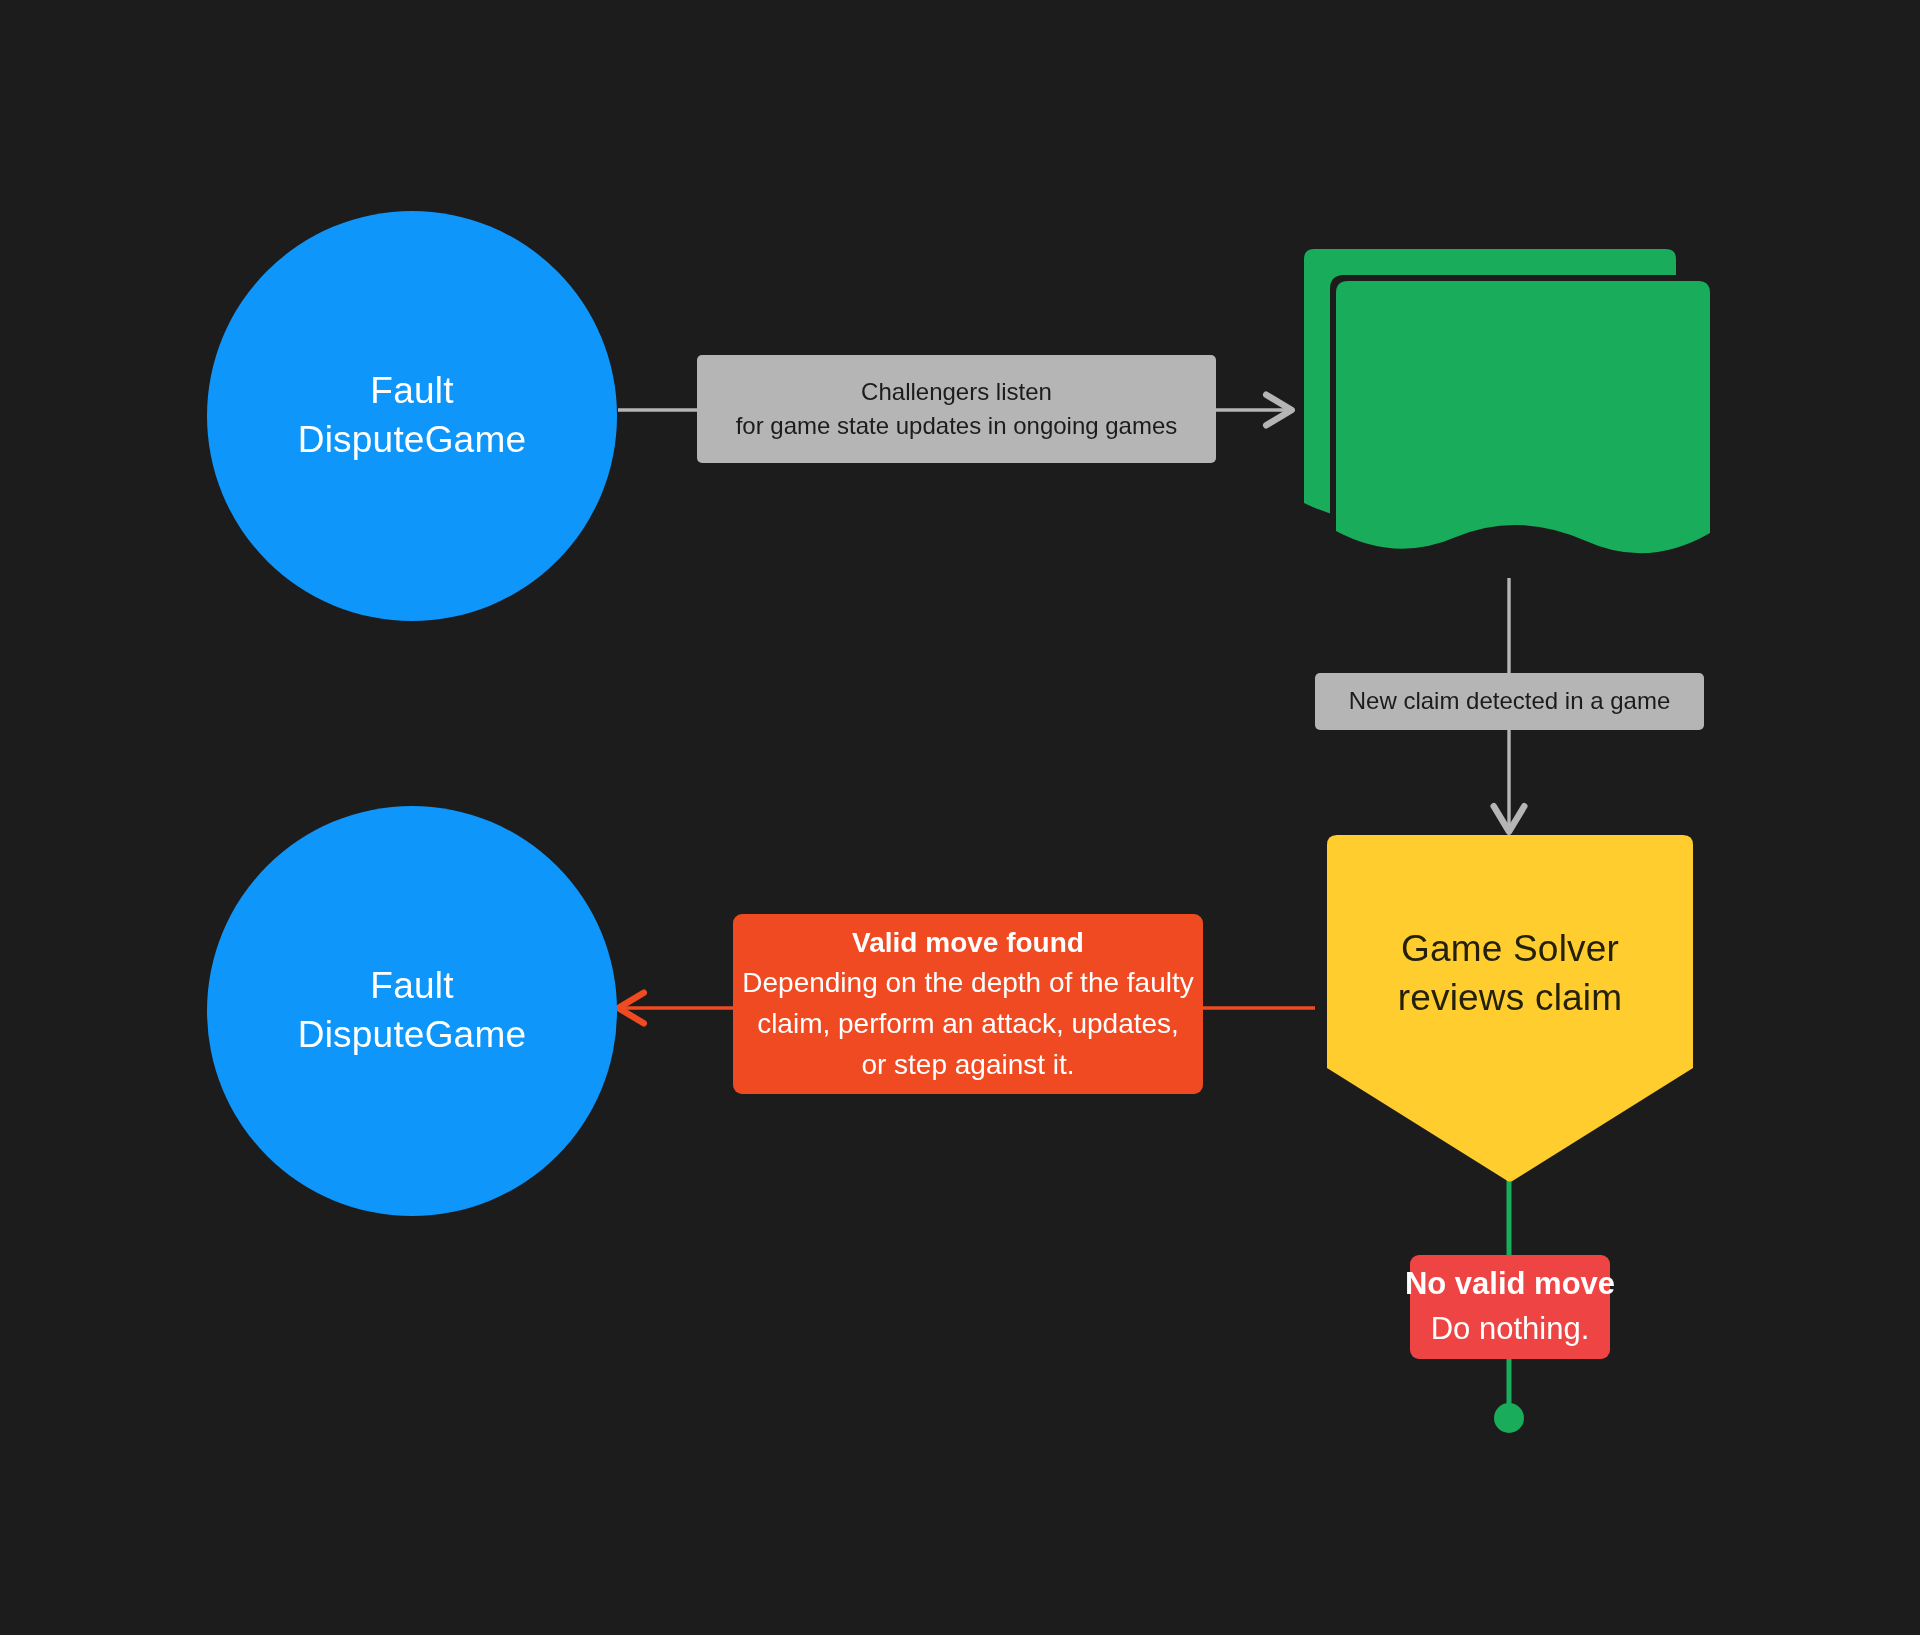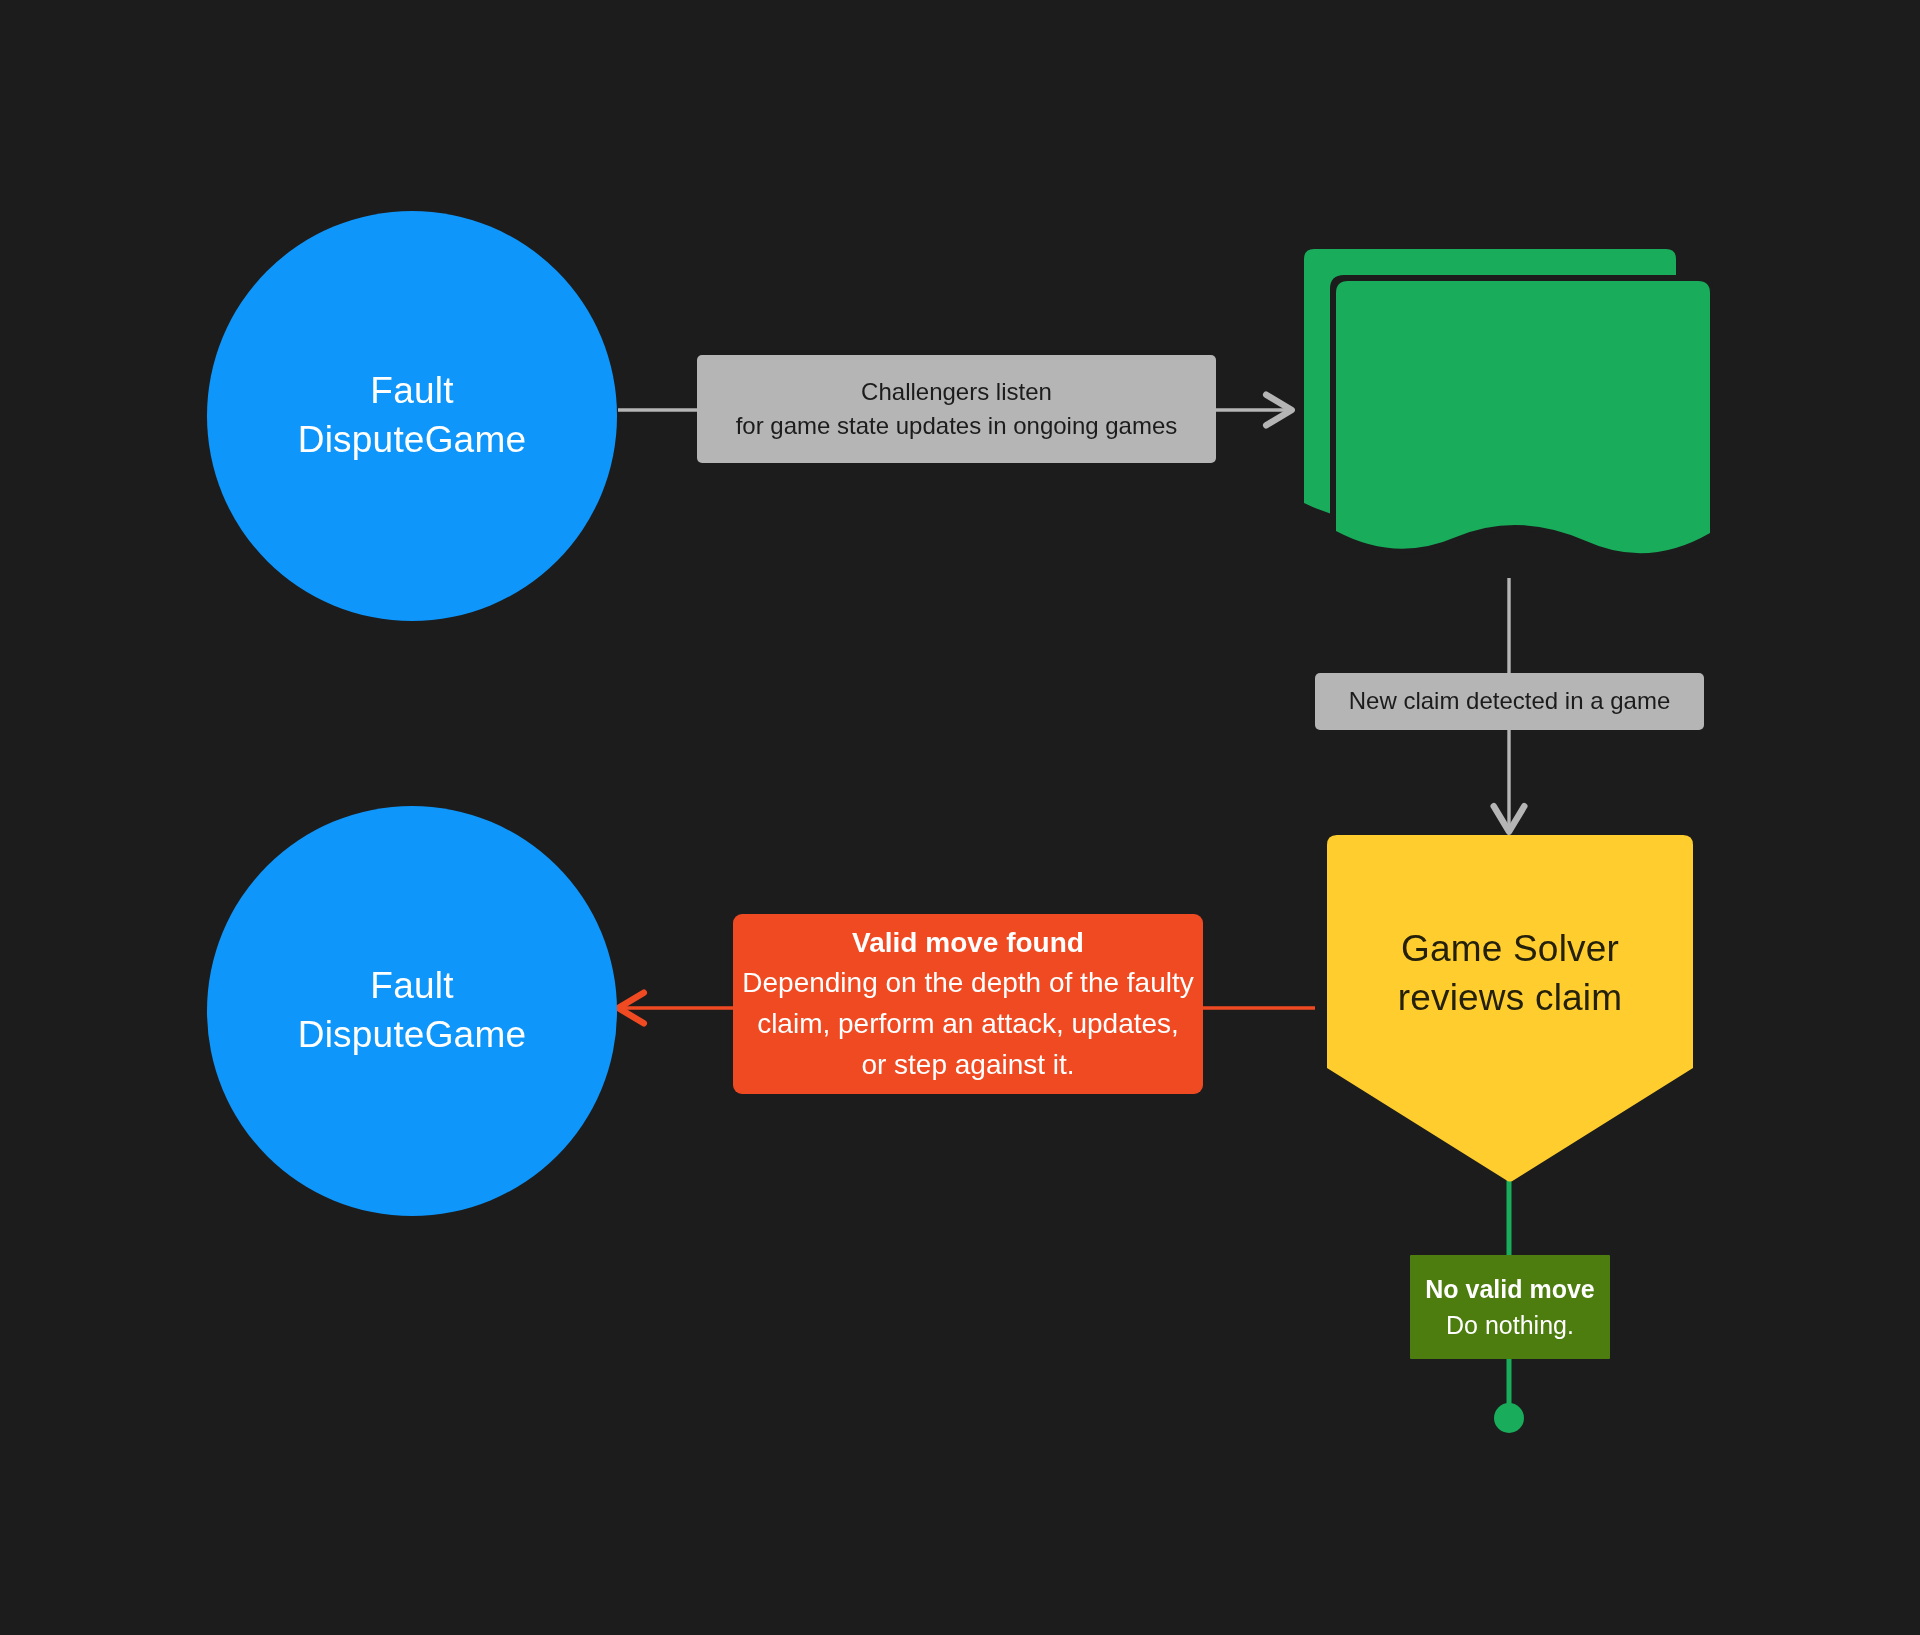--- a/index.html
+++ b/index.html
@@ -95,24 +95,24 @@
   }
   .edge-label.accent-red {
     background: #f04a23;
     color: #ffffff;
     border-radius: 9px;
     font-size: 28px;
     line-height: 1.45;
     padding: 12px 18px;
   }
   .edge-label.accent-green {
-    background: #4d7c0f;
+    background: #ef4444;
     color: #ffffff;
-    border-radius: 1px;
-    font-size: 25px;
+    border-radius: 9px;
+    font-size: 31px;
     line-height: 1.45;
     padding: 12px 18px;
   }
   .lbl-strong { font-weight: bold; }
   .lbl-line { display: block; white-space: nowrap; }
 </style>
 </head>
 <body>
 
 <div id="canvas">

